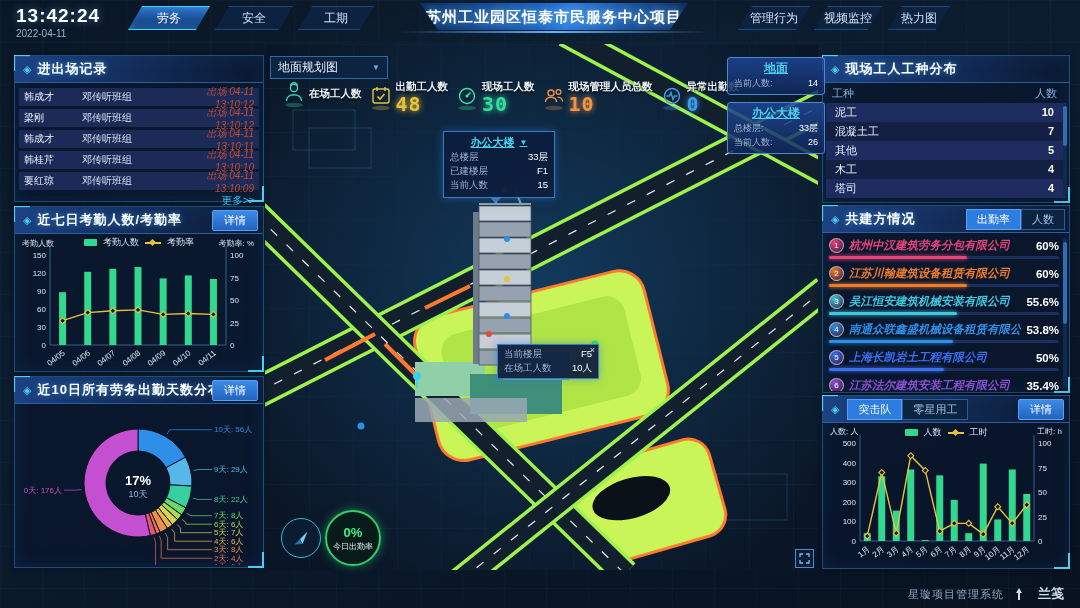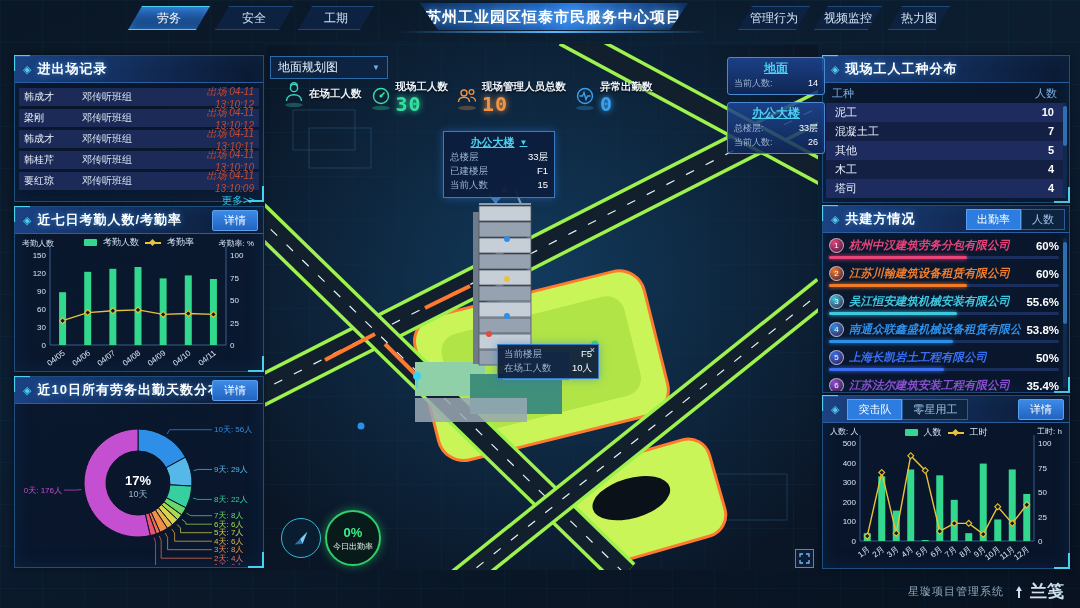--- a/index.html
+++ b/index.html
@@ -108,28 +108,32 @@
     border:1px solid rgba(255,255,255,.55);flex:none;}
   .co-name{font-size:11.5px;font-weight:bold;font-style:italic;white-space:nowrap;overflow:hidden;}
   .co-pct{margin-left:auto;font-size:11.5px;font-weight:bold;color:#fff;}
   .co-track{height:3px;background:#1a2f5e;margin:2px 0 6px 0;border-radius:2px;}
   .co-fill{height:3px;border-radius:2px;}
   
   #squad-tabs{display:flex;margin-left:2px;}
   
   #footer{position:absolute;right:16px;bottom:5px;display:flex;align-items:center;gap:9px;margin-left:44px;}
   #footer .sys{color:#8fa8c0;font-size:11px;letter-spacing:1px;}
-  #footer .logo{display:flex;align-items:center;gap:5px;color:#cfe0f0;font-size:17px;font-weight:bold;}
+  #footer .logo{display:flex;align-items:center;gap:13px;color:#cfe0f0;font-size:13px;font-weight:bold;}
   svg text{font-family:"Liberation Sans","DejaVu Sans",sans-serif;}
 </style>
 </head>
 <body>
 
 <div id="app">
 
+  <div class="clock">
+    <div class="t">13:42:24</div>
+    <div class="d">2022-04-11</div>
+  </div>
   <div class="chip active" style="left:128px;width:80px;"><span>劳务</span></div>
   <div class="chip" style="left:215px;width:76px;"><span>安全</span></div>
   <div class="chip" style="left:298px;width:74px;"><span>工期</span></div>
   <div class="banner">苏州工业园区恒泰市民服务中心项目</div>
   <div class="banner-line"></div>
   <div class="chip" style="left:738px;width:70px;"><span>管理行为</span></div>
   <div class="chip" style="left:814px;width:66px;"><span>视频监控</span></div>
   <div class="chip" style="left:888px;width:60px;"><span>热力图</span></div>
 
   <div id="map-wrap">
@@ -222,20 +226,32 @@
     <div class="stat c-teal">
       <svg class="ic" viewBox="0 0 24 28">
           <ellipse cx="12" cy="25" rx="9" ry="2.2" fill="currentColor" opacity=".3"></ellipse>
           <circle cx="12" cy="8" r="3.6" fill="none" stroke="currentColor" stroke-width="1.4"></circle>
           <path d="M8.5 6.2a3.5 3.5 0 0 1 7 0" fill="none" stroke="currentColor" stroke-width="1.4"></path>
           <path d="M4.5 21c0-4.2 3.4-6.3 7.5-6.3s7.5 2.1 7.5 6.3" fill="none" stroke="currentColor" stroke-width="1.4"></path>
         </svg>
       <div class="col">
           <span class="lb" style="color:#eef5fc">在场工人数</span>
           <span class="vl"></span>
+        </div>
+    </div>
+    <div class="stat c-yellow">
+      <svg class="ic" viewBox="0 0 24 28">
+          <ellipse cx="12" cy="25" rx="9" ry="2.2" fill="currentColor" opacity=".3"></ellipse>
+          <rect x="4" y="6" width="16" height="14" rx="2" fill="none" stroke="currentColor" stroke-width="1.4"></rect>
+          <path d="M8 4v4M16 4v4" stroke="currentColor" stroke-width="1.4"></path>
+          <path d="M8.5 13.5l2.5 2.5 4.5-5" fill="none" stroke="currentColor" stroke-width="1.6"></path>
+        </svg>
+      <div class="col">
+          <span class="lb" style="color:#eef5fc">出勤工人数</span>
+          <span class="vl">48</span>
         </div>
     </div>
     <div class="stat c-green">
       <svg class="ic" viewBox="0 0 24 28">
           <ellipse cx="12" cy="25" rx="9" ry="2.2" fill="currentColor" opacity=".3"></ellipse>
           <circle cx="12" cy="13" r="7.5" fill="none" stroke="currentColor" stroke-width="1.4"></circle>
           <path d="M12 13l3.5-3.5" stroke="currentColor" stroke-width="1.6"></path>
           <circle cx="12" cy="13" r="1.6" fill="currentColor"></circle>
         </svg>
       <div class="col">

